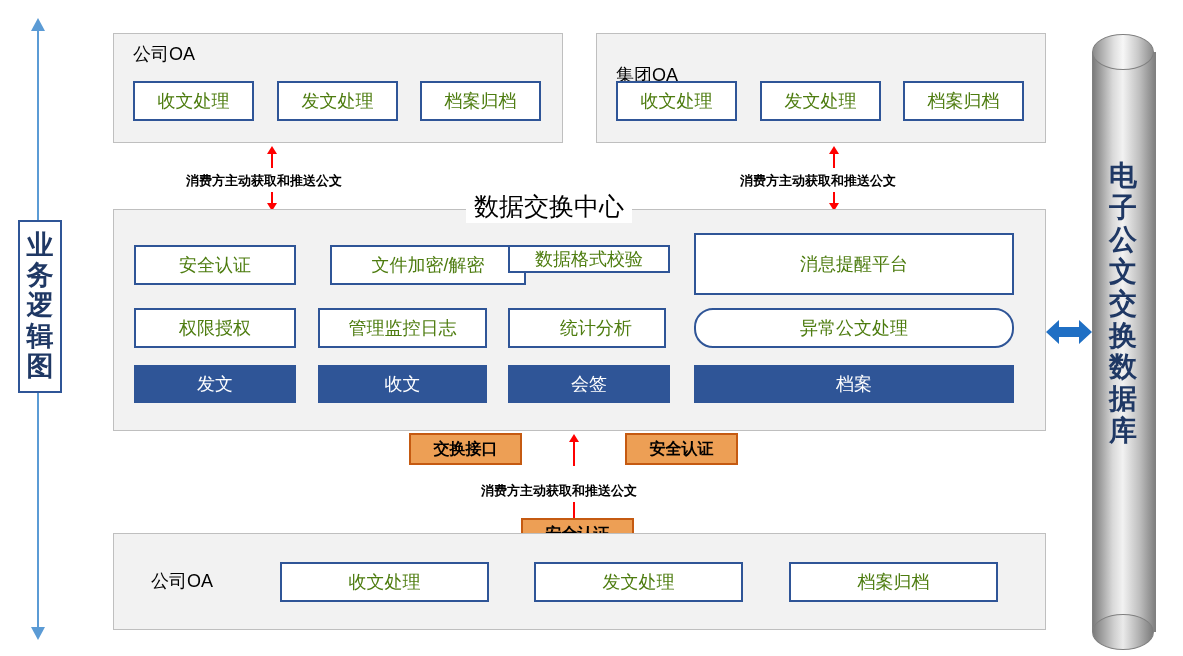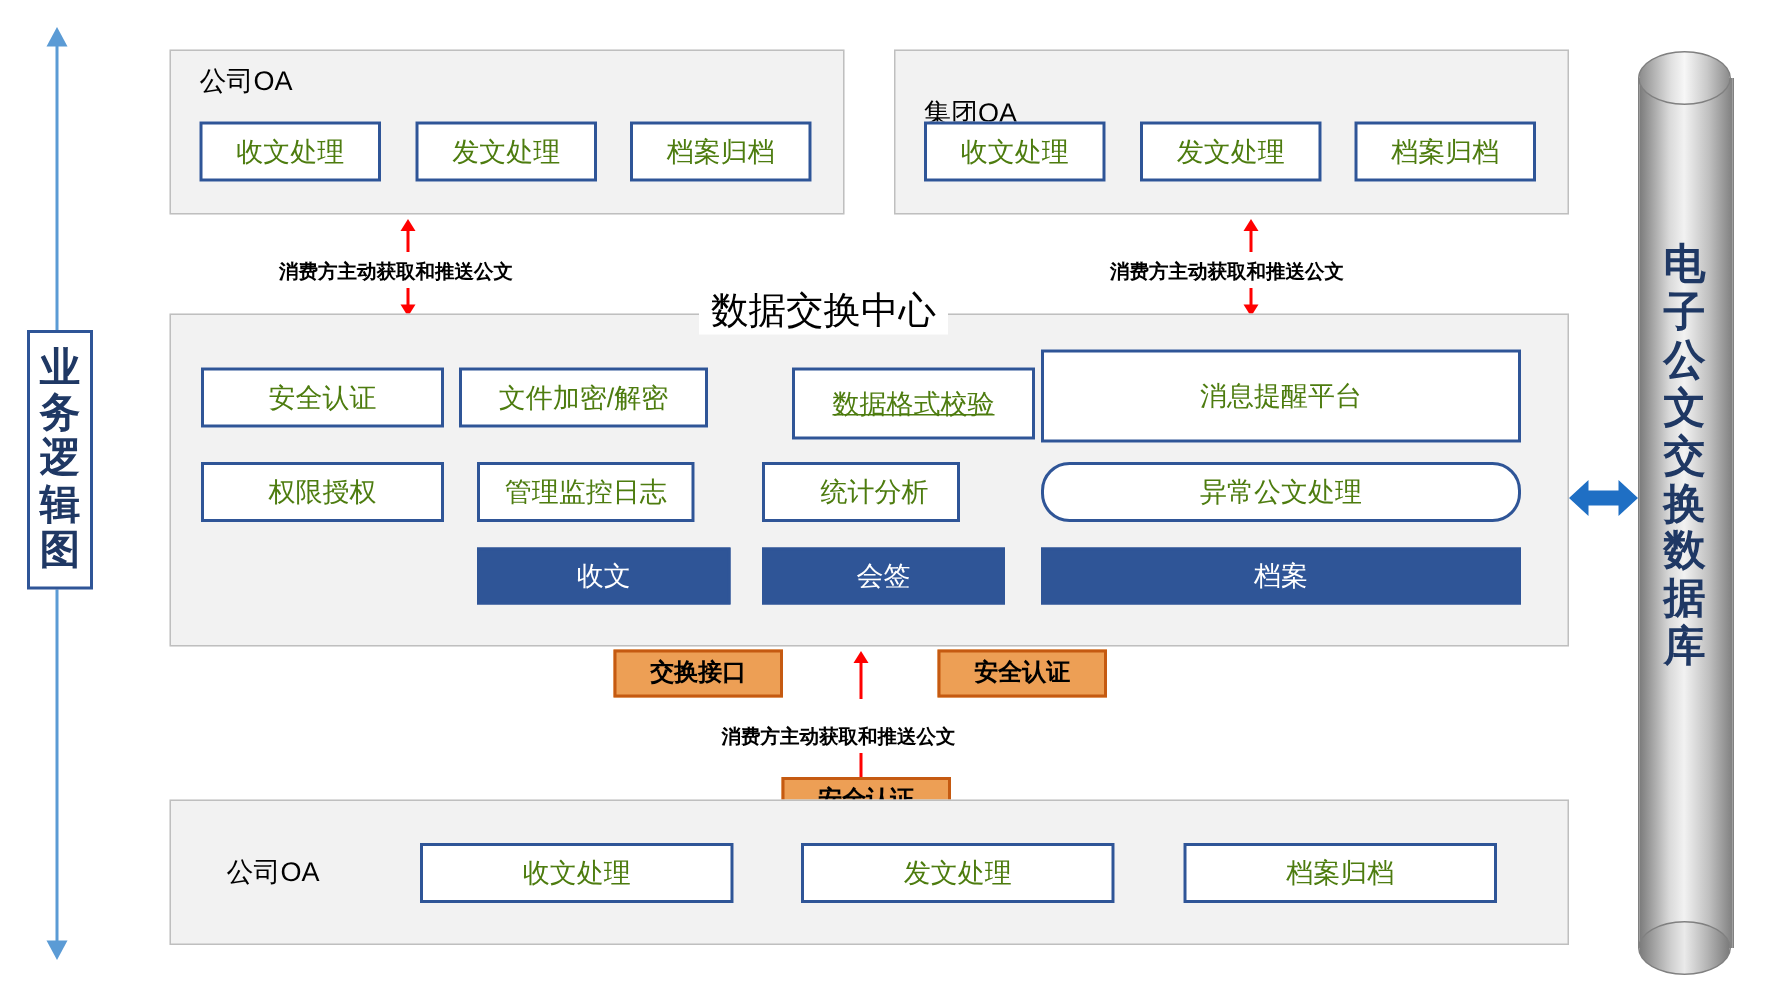--- a/index.html
+++ b/index.html
@@ -234,31 +234,32 @@
   <div class="red-arrow-head up" style="left:829px; top:146px;"></div>
   <div class="red-arrow" style="left:833px; top:154px; height:14px;"></div>
   <div class="note" style="left:740px; top:172px;">消费方主动获取和推送公文</div>
   <div class="red-arrow" style="left:833px; top:192px; height:13px;"></div>
   <div class="red-arrow-head down" style="left:829px; top:203px;"></div>
 
   <div class="center-panel"></div>
   <div class="center-title">数据交换中心</div>
 
   <div class="bbox" style="left:134px; top:245px; width:162px; height:40px;">安全认证</div>
-  <div class="bbox" style="left:306px; top:245px; width:166px; height:40px;">文件加密/解密</div>
-  <div class="bbox" style="left:528px; top:245px; width:162px; height:48px;text-decoration:underline;">数据格式校验</div>
+  <div class="bbox" style="left:330px; top:245px; width:196px; height:40px;">文件加密/解密</div>
+  <div class="bbox" style="left:508px; top:245px; width:162px; height:28px;">数据格式校验</div>
   <div class="bbox" style="left:694px; top:233px; width:320px; height:62px; flex-direction:column;">
     <div>消息提醒平台</div>
   </div>
 
   <div class="bbox" style="left:134px; top:308px; width:162px; height:40px;">权限授权</div>
-  <div class="bbox" style="left:318px; top:308px; width:145px; height:40px;">管理监控日志</div>
-  <div class="bbox" style="left:508px; top:308px; width:132px; height:40px;padding-left:18px;">统计分析</div>
+  <div class="bbox" style="left:318px; top:308px; width:169px; height:40px;">管理监控日志</div>
+  <div class="bbox" style="left:508px; top:308px; width:158px; height:40px;padding-left:18px;">统计分析</div>
   <div class="bbox" style="left:694px; top:308px; width:320px; height:40px;border-radius:19px;">异常公文处理</div>
 
+  <div class="bbox filled" style="left:134px; top:365px; width:162px; height:38px;">发文</div>
   <div class="bbox filled" style="left:318px; top:365px; width:169px; height:38px;">收文</div>
   <div class="bbox filled" style="left:508px; top:365px; width:162px; height:38px;">会签</div>
   <div class="bbox filled" style="left:694px; top:365px; width:320px; height:38px;">档案</div>
 
   <div class="bbox orange" style="left:409px; top:433px; width:113px; height:32px;">交换接口</div>
   <div class="bbox orange" style="left:625px; top:433px; width:113px; height:32px;">安全认证</div>
 
   <div class="red-arrow-head up" style="left:569px; top:434px;"></div>
   <div class="red-arrow" style="left:573px; top:442px; height:24px;"></div>
   <div class="note" style="left:481px; top:482px;">消费方主动获取和推送公文</div>

